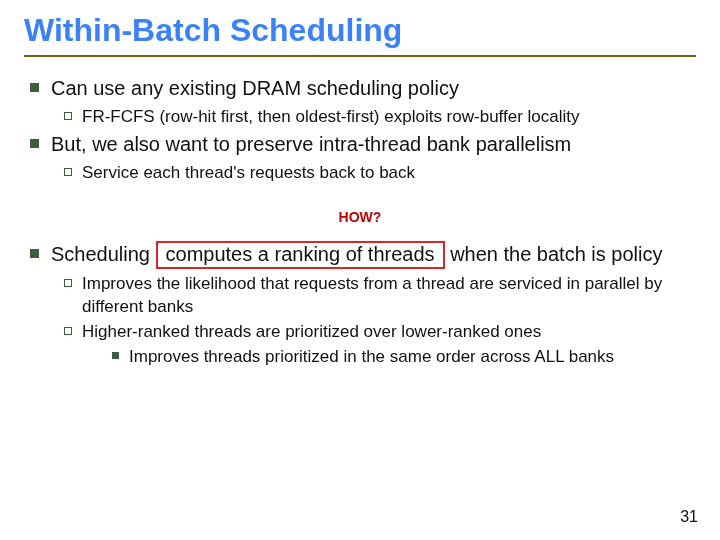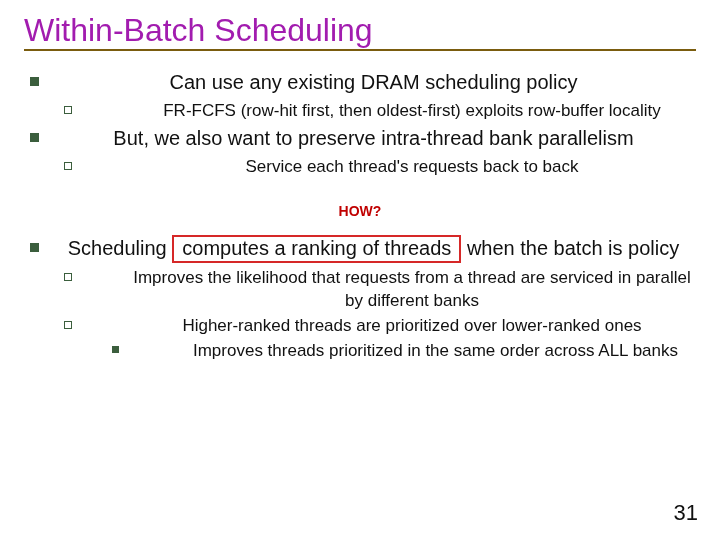--- a/index.html
+++ b/index.html
@@ -1,65 +1,66 @@
 <!DOCTYPE html>
 <html><head>
 <meta charset="utf-8">
 <style>
   * { margin: 0; padding: 0; box-sizing: border-box; }
   html, body { width: 720px; height: 540px; overflow: hidden; background: #fff; font-family: Arial, Helvetica, sans-serif; }
   .slide { position: relative; width: 720px; height: 540px; padding: 12px 24px; }
   .title {
     font-size: 32px;
-    color: #a21caf;
-    font-weight: normal;
+    color: #3b82f6;
+    font-weight: bold;
+    padding-bottom: 6px;
     border-bottom: 2px solid #7a5c0e;
     margin-bottom: 18px;
   }
   .lvl1 { margin-left: 6px; margin-bottom: 4px; }
   .lvl2 { margin-left: 40px; margin-bottom: 2px; }
   .lvl3 { margin-left: 88px; margin-bottom: 2px; }
   .bullet-row { display: flex; align-items: flex-start; line-height: 1.35; }
   .lvl1 .bullet-row { font-size: 20px; color: #111; }
-  .lvl2 .bullet-row, .lvl3 .bullet-row { font-size: 17px; color: #111; gap: 46px; }
+  .lvl2 .bullet-row, .lvl3 .bullet-row { font-size: 17px; color: #111; }
   .bullet-sq {
     flex: 0 0 auto;
     width: 9px; height: 9px;
     background: #3b5e3d;
     margin-top: 8px;
     margin-right: 12px;
   }
   .lvl2 .bullet-sq, .lvl3 .bullet-sq {
     width: 8px; height: 8px;
     background: transparent;
     border: 1px solid #3b5e3d;
     margin-top: 6px;
     margin-right: 10px;
   }
   .lvl3 .bullet-sq { background: #3b5e3d; border: none; width: 7px; height: 7px; }
-  .content-text { flex: 1 1 auto; text-align: center; }
+  .content-text { flex: 1 1 auto; }
   .gap-md { }
   .how {
     text-align: center;
     font-weight: bold;
     color: #c00000;
     font-size: 14px;
     margin: 24px 0 16px;
   }
   .highlight-box {
     border: 2px solid #d62828;
     display: inline-block;
     padding: 0 8px 1px;
     line-height: 1.15;
   }
   .page-number {
     position: absolute;
     right: 22px;
     bottom: 14px;
-    font-size: 22px;
+    font-size: 16px;
     color: #111;
   }
 </style>
 </head>
 <body>
 
 <div class="slide">
 
   <h1 class="title">Within-Batch Scheduling</h1>
 

